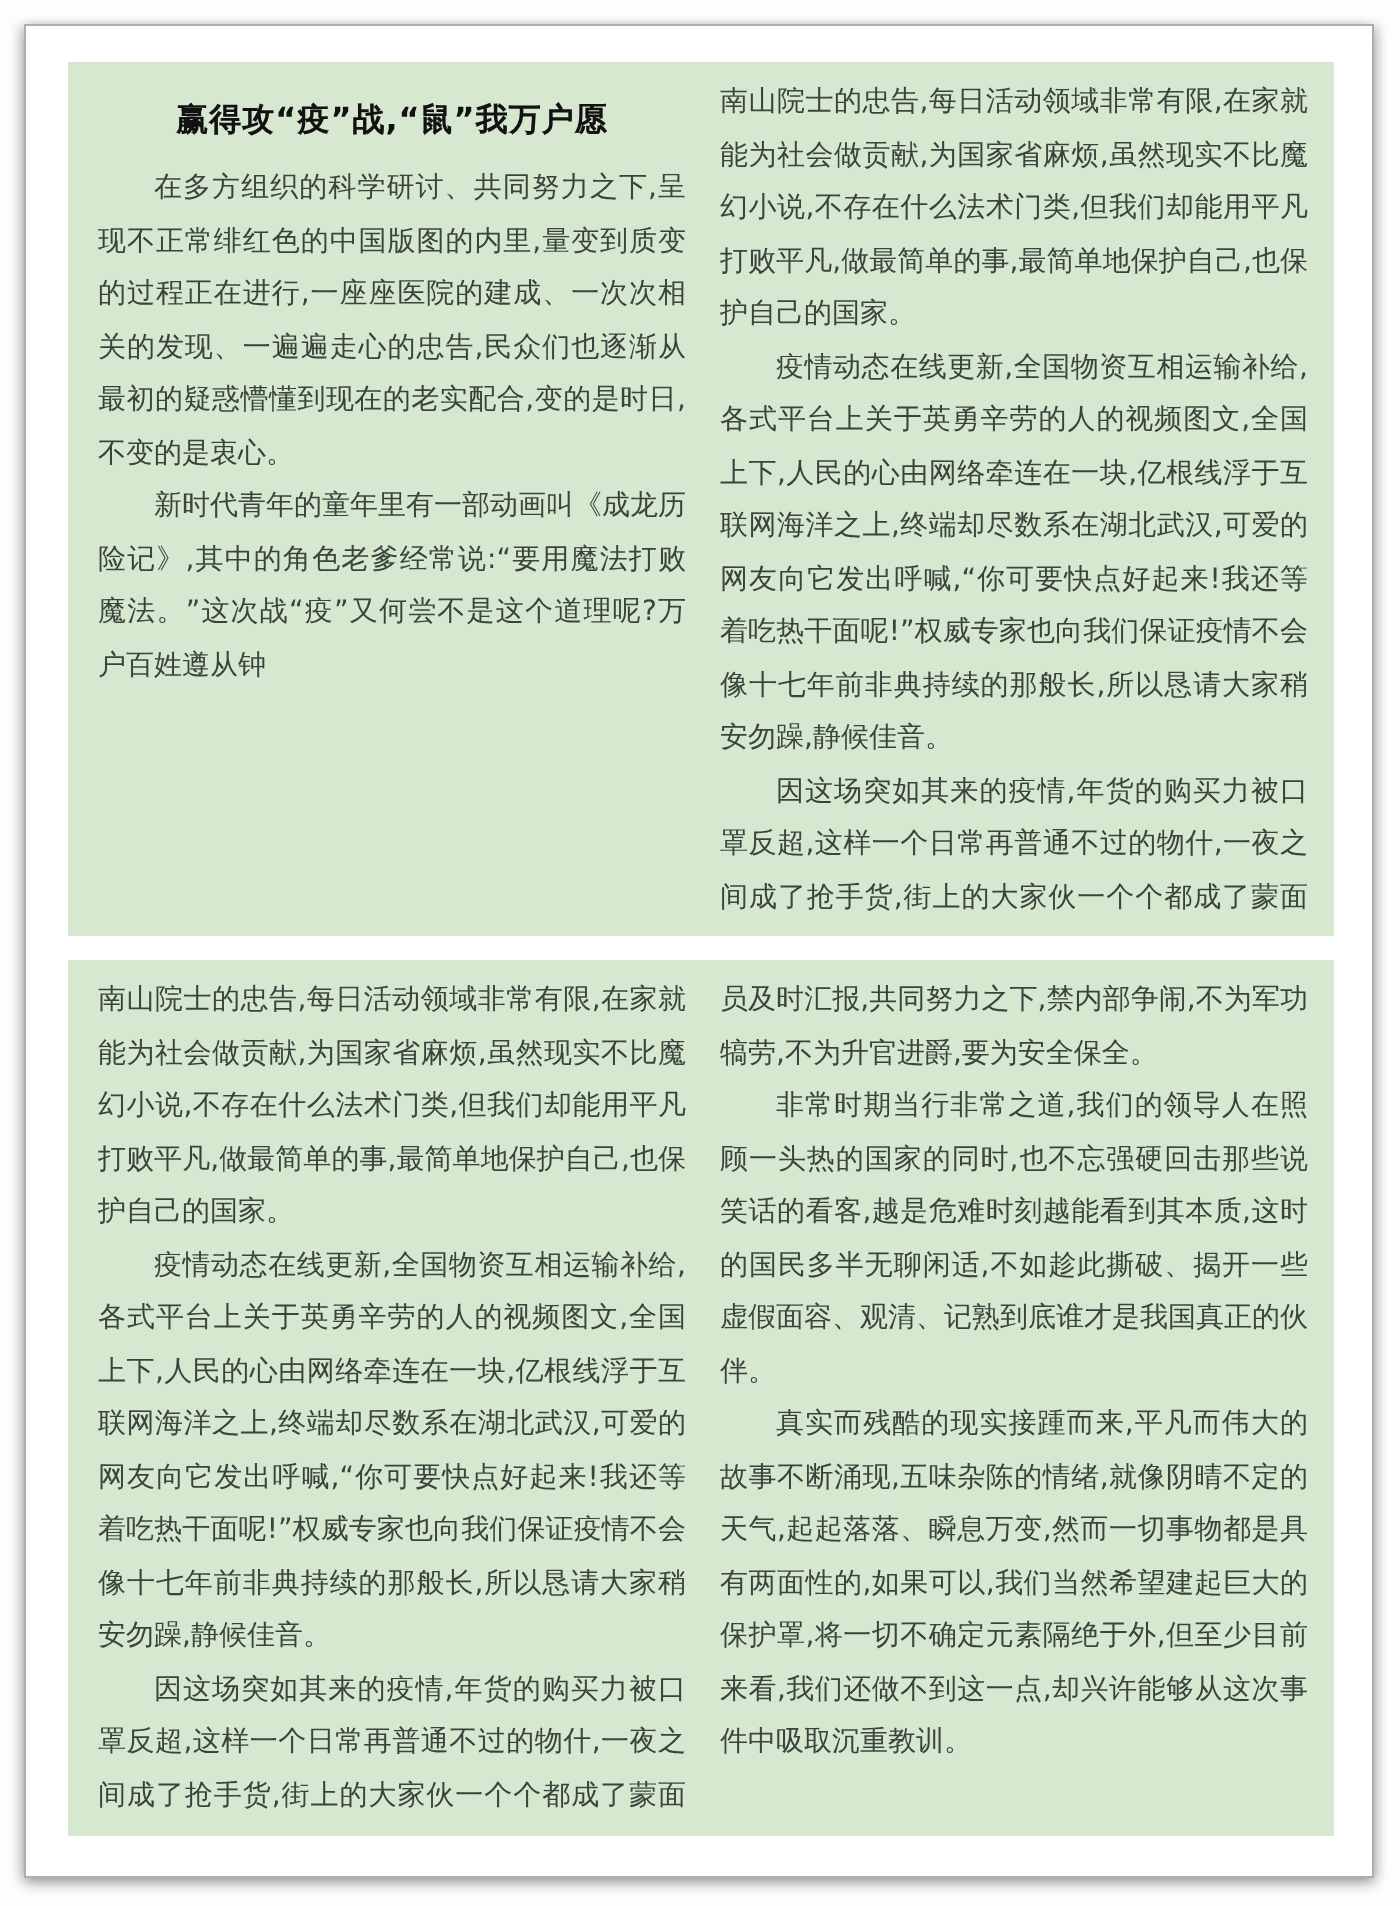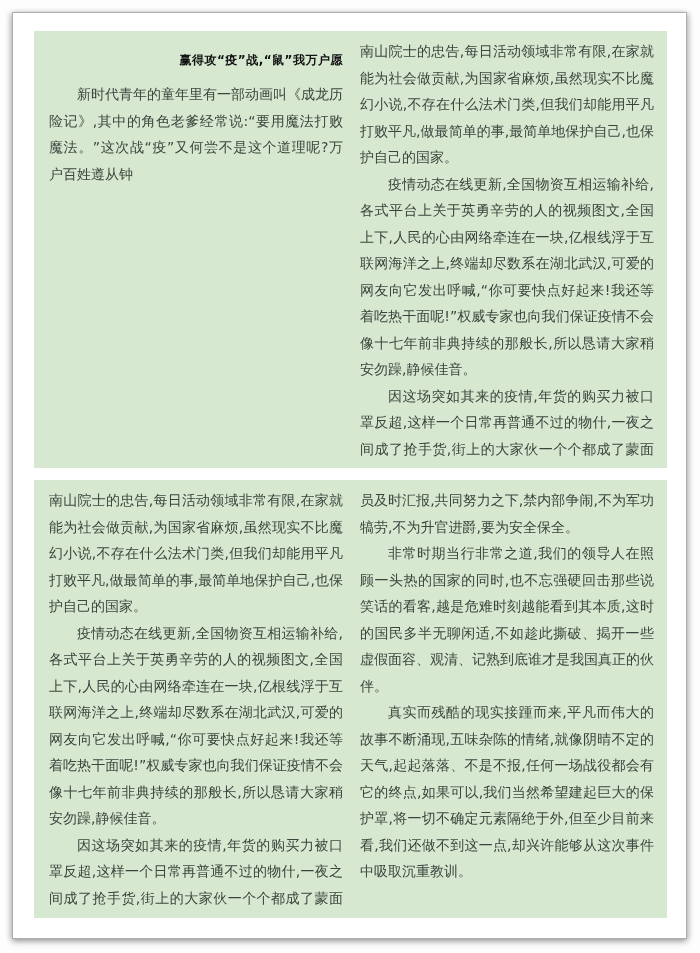--- a/index.html
+++ b/index.html
@@ -40,23 +40,23 @@
     padding: 7px 13px 6px 15px;
     overflow: hidden;
   }
   .col {
     flex: 1 1 0;
     overflow: hidden;
     text-align: justify;
   }
   .essay-title {
     margin: 11px 0 10px 0;
-    text-align: right;
+    text-align: center;
     font-weight: bold;
-    font-size: 12px;
+    font-size: 16px;
     line-height: 22px;
     letter-spacing: 0.5px;
     color: var(--title-color);
   }
   p.para {
     margin: 0;
     font-size: 14px;
     line-height: 26.5px;
     color: var(--text-color);
     text-indent: 2em;
@@ -66,20 +66,21 @@
 </style>
 </head>
 <body>
 
 <div class="doc-page">
 
   <div class="sheet sheet-1">
     <div class="cols">
       <div class="col">
         <h1 class="essay-title">赢得攻“疫”战,“鼠”我万户愿</h1>
+        <p class="para">在多方组织的科学研讨、共同努力之下,呈现不正常绯红色的中国版图的内里,量变到质变的过程正在进行,一座座医院的建成、一次次相关的发现、一遍遍走心的忠告,民众们也逐渐从最初的疑惑懵懂到现在的老实配合,变的是时日,不变的是衷心。</p>
         <p class="para">新时代青年的童年里有一部动画叫《成龙历险记》,其中的角色老爹经常说:“要用魔法打败魔法。”这次战“疫”又何尝不是这个道理呢?万户百姓遵从钟</p>
       </div>
       <div class="col">
         <p class="para cont">南山院士的忠告,每日活动领域非常有限,在家就能为社会做贡献,为国家省麻烦,虽然现实不比魔幻小说,不存在什么法术门类,但我们却能用平凡打败平凡,做最简单的事,最简单地保护自己,也保护自己的国家。</p>
         <p class="para">疫情动态在线更新,全国物资互相运输补给,各式平台上关于英勇辛劳的人的视频图文,全国上下,人民的心由网络牵连在一块,亿根线浮于互联网海洋之上,终端却尽数系在湖北武汉,可爱的网友向它发出呼喊,“你可要快点好起来!我还等着吃热干面呢!”权威专家也向我们保证疫情不会像十七年前非典持续的那般长,所以恳请大家稍安勿躁,静候佳音。</p>
         <p class="para">因这场突如其来的疫情,年货的购买力被口罩反超,这样一个日常再普通不过的物什,一夜之间成了抢手货,街上的大家伙一个个都成了蒙面侠客,或是奉家传任务出来处理清单,或是听政府指示执行防护义务,拦截测量、喇叭宣传、封闭小区等措施先后落实到位,甚至是挨家挨户填写调查问卷并发放了通行证件。</p>
         <p class="para">国土虽阔,但国民只需一心同体,希望便可以穿过三山万里汇聚一堂,疫情虽重,但阻击战又如持久战,沉得住气的一方才能拔得头筹,如果身边有疑似患者,千万不要盲目学习古人“不是不报,时候未到”,而要做个称职的前哨通讯</p>
       </div>
     </div>
   </div>
@@ -88,18 +89,18 @@
     <div class="cols">
       <div class="col">
         <p class="para cont">南山院士的忠告,每日活动领域非常有限,在家就能为社会做贡献,为国家省麻烦,虽然现实不比魔幻小说,不存在什么法术门类,但我们却能用平凡打败平凡,做最简单的事,最简单地保护自己,也保护自己的国家。</p>
         <p class="para">疫情动态在线更新,全国物资互相运输补给,各式平台上关于英勇辛劳的人的视频图文,全国上下,人民的心由网络牵连在一块,亿根线浮于互联网海洋之上,终端却尽数系在湖北武汉,可爱的网友向它发出呼喊,“你可要快点好起来!我还等着吃热干面呢!”权威专家也向我们保证疫情不会像十七年前非典持续的那般长,所以恳请大家稍安勿躁,静候佳音。</p>
         <p class="para">因这场突如其来的疫情,年货的购买力被口罩反超,这样一个日常再普通不过的物什,一夜之间成了抢手货,街上的大家伙一个个都成了蒙面侠客,或是奉家传任务出来处理清单,或是听政府指示执行防护义务,拦截测量、喇叭宣传、封闭小区等措施先后落实到位,甚至是挨家挨户填写调查问卷并发放了通行证件。</p>
         <p class="para">国土虽阔,但国民只需一心同体,希望便可以穿过三山万里汇聚一堂,疫情虽重,但阻击战又如持久战,沉得住气的一方才能拔得头筹,如果身边有疑似患者,千万不要盲目学习古人“不是不报,时候未到”,而要做个称职的前哨通讯</p>
       </div>
       <div class="col">
         <p class="para cont">员及时汇报,共同努力之下,禁内部争闹,不为军功犒劳,不为升官进爵,要为安全保全。</p>
         <p class="para">非常时期当行非常之道,我们的领导人在照顾一头热的国家的同时,也不忘强硬回击那些说笑话的看客,越是危难时刻越能看到其本质,这时的国民多半无聊闲适,不如趁此撕破、揭开一些虚假面容、观清、记熟到底谁才是我国真正的伙伴。</p>
-        <p class="para">真实而残酷的现实接踵而来,平凡而伟大的故事不断涌现,五味杂陈的情绪,就像阴晴不定的天气,起起落落、不是不报,任何一场战役都会有它的终点,如果可以,我们当然希望建起巨大的保护罩,将一切不确定元素隔绝于外,但至少目前来看,我们还做不到这一点,却兴许能够从这次事件中吸取沉重教训。</p>
+        <p class="para">真实而残酷的现实接踵而来,平凡而伟大的故事不断涌现,五味杂陈的情绪,就像阴晴不定的天气,起起落落、瞬息万变,然而一切事物都是具有两面性的,如果可以,我们当然希望建起巨大的保护罩,将一切不确定元素隔绝于外,但至少目前来看,我们还做不到这一点,却兴许能够从这次事件中吸取沉重教训。</p>
       </div>
     </div>
   </div>
 
 </div>
 
 </body></html>

